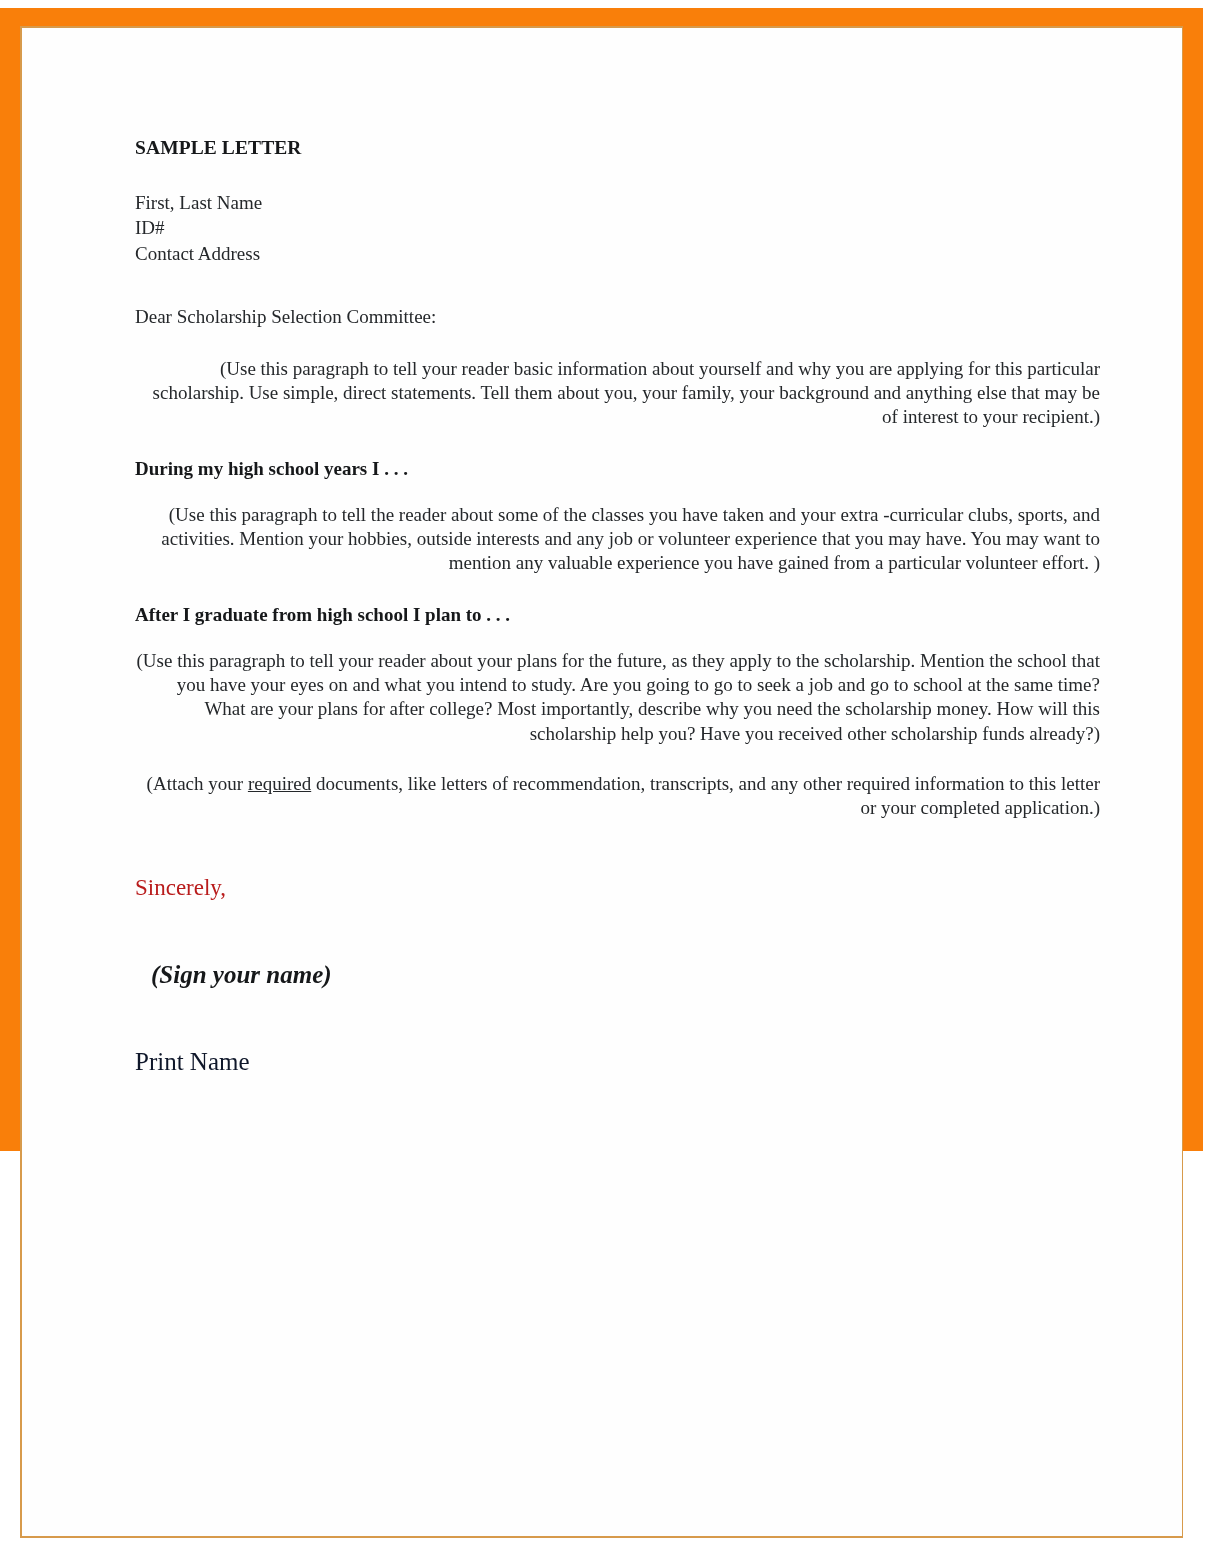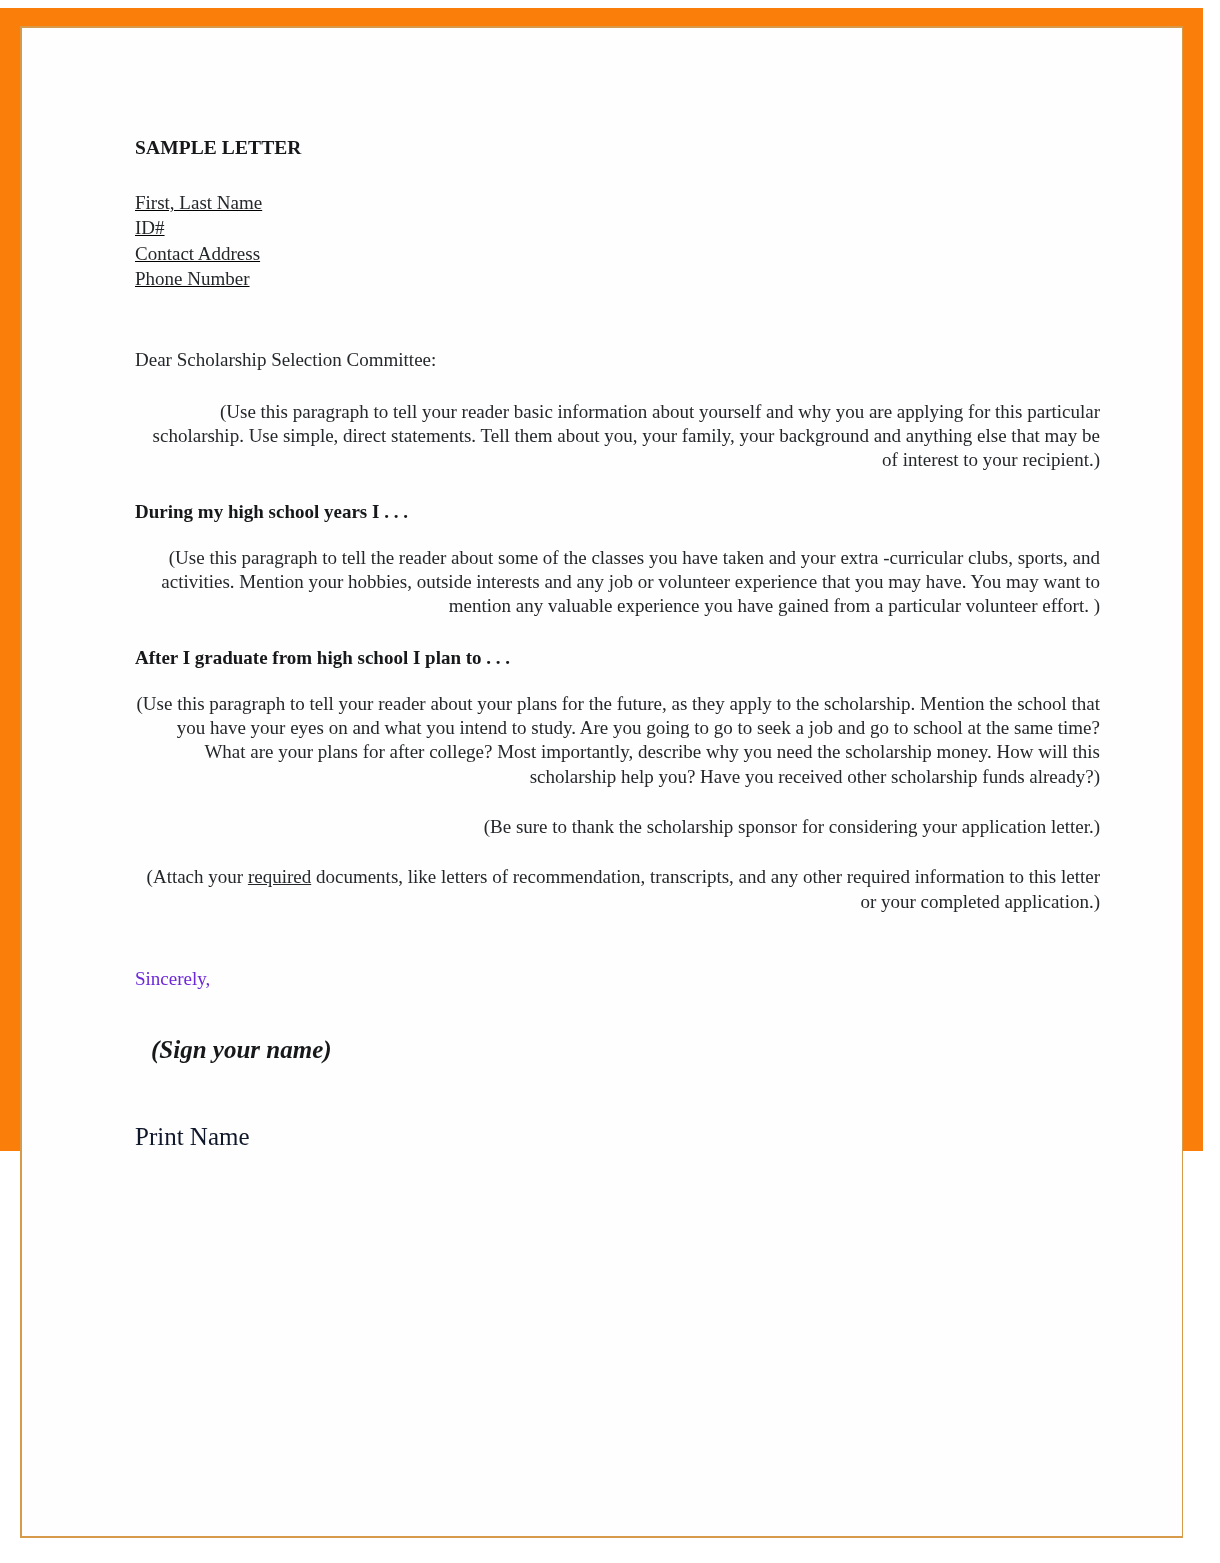--- a/index.html
+++ b/index.html
@@ -59,22 +59,21 @@
   .doc-title {
     font-weight: bold;
     font-size: 19.5px;
     letter-spacing: 0.1px;
     color: #16181a;
     margin: 0 0 30px 0;
     line-height: 1.25;
   }
 
   .addr-block {
-    margin: 0 0 56px 0;
-    text-decoration: underline;
+    margin: 0 0 38px 0;
   }
   .addr-line {
     font-size: 19px;
     color: #25282b;
     line-height: 1.32;
     white-space: pre;
   }
 
   .date-line {
     font-size: 19px;
@@ -103,23 +102,23 @@
     color: #25282b;
     line-height: 1.28;
     margin: 0 0 26px 0;
     text-align: right;
   }
   .body-para:last-child { margin-bottom: 0; }
 
   .underline { text-decoration: underline; }
 
   .closing {
-    font-size: 19px;
-    color: #6d28d9;
-    margin: 0 0 42px 0;
+    font-size: 23px;
+    color: #b91c1c;
+    margin: 0 0 55px 0;
     line-height: 1.32;
   }
 
   .signature-slot {
     font-size: 25px;
     font-weight: bold;
     font-style: italic;
     color: #16181a;
     margin: 0 0 54px 16px;
     line-height: 1.32;
@@ -141,35 +140,33 @@
 
   <div class="page">
     <div class="page-inner">
 
       <div class="doc-title">SAMPLE LETTER</div>
 
       <div class="addr-block">
         <div class="addr-line">First, Last Name</div>
         <div class="addr-line">ID#</div>
         <div class="addr-line">Contact Address</div>
-        <div class="addr-line">Phone Number</div>
       </div>
 
 
       <div class="salutation">Dear Scholarship Selection Committee:</div>
 
       <p class="body-para">(Use this paragraph to tell your reader basic information about yourself and why you are applying for this particular scholarship.  Use simple, direct statements.  Tell them about you, your family, your background and anything else that may be of interest to your recipient.)</p>
 
       <div class="section-heading">During my high school years I . . .</div>
       <p class="body-para">(Use this paragraph to tell the reader about some of the classes you have taken and your extra -curricular clubs, sports, and activities.  Mention your hobbies, outside interests and any job or volunteer experience that you may have.  You may want to mention any valuable experience you have gained from a particular volunteer effort. )</p>
 
       <div class="section-heading">After I graduate from high school I plan to . . .</div>
       <p class="body-para">(Use this paragraph to tell your reader about your plans for the future, as they apply to the scholarship.  Mention the school that you have your eyes on and what you intend to study.  Are you going to go to seek a job and go to school at the same time?  What are your plans for after college?  Most importantly, describe why you need the scholarship money.  How will this scholarship help you?  Have you received other scholarship funds already?)</p>
 
-      <p class="body-para">(Be sure to thank the scholarship sponsor for considering your application letter.)</p>
 
       <p class="body-para"><span>(Attach your </span><span class="underline">required</span><span> documents, like letters of recommendation, transcripts, and any other required information to this letter or your completed application.)</span></p>
 
       <div class="gap-md"></div>
 
       <div class="closing">Sincerely,</div>
 
       <div class="signature-slot">(Sign your name)</div>
 
       <div class="print-name">Print Name</div>

